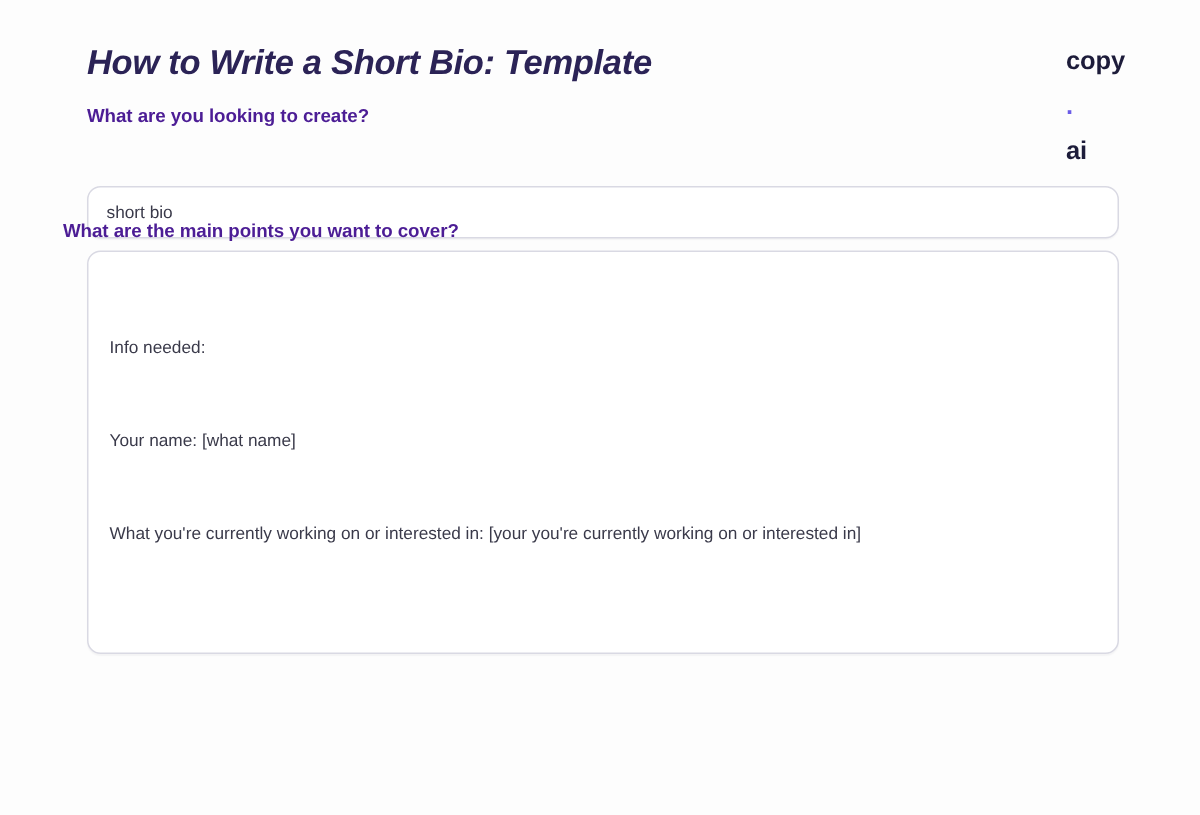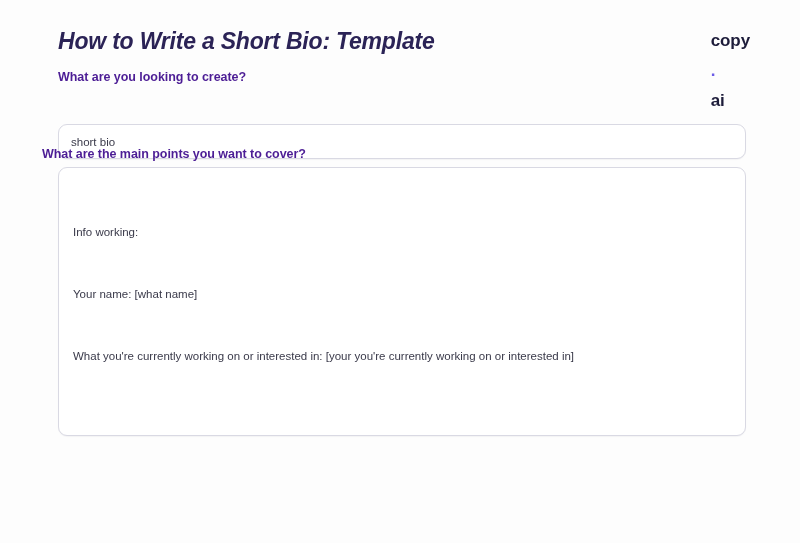--- a/index.html
+++ b/index.html
@@ -140,21 +140,21 @@
   </div>
 
   <label class="field-label label-create">What are you looking to create?</label>
 
   <input class="text-input" type="text" value="short bio" style="">
 
   <label class="field-label label-points">What are the main points you want to cover?</label>
 
   <div class="text-area-box">
     <div class="text-area-content">
-      <div class="ta-line">Info working:</div>
+      <div class="ta-line">Info needed:</div>
       <div class="ta-line">Your name: [what name]</div>
       <div class="ta-line">What you're currently working on or interested in: [your you're currently working on or interested in]</div>
       
       
       
       
       
       
     </div>
   </div>

